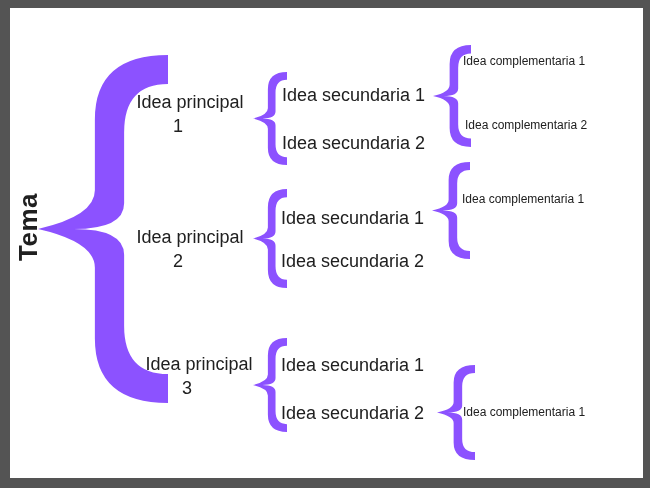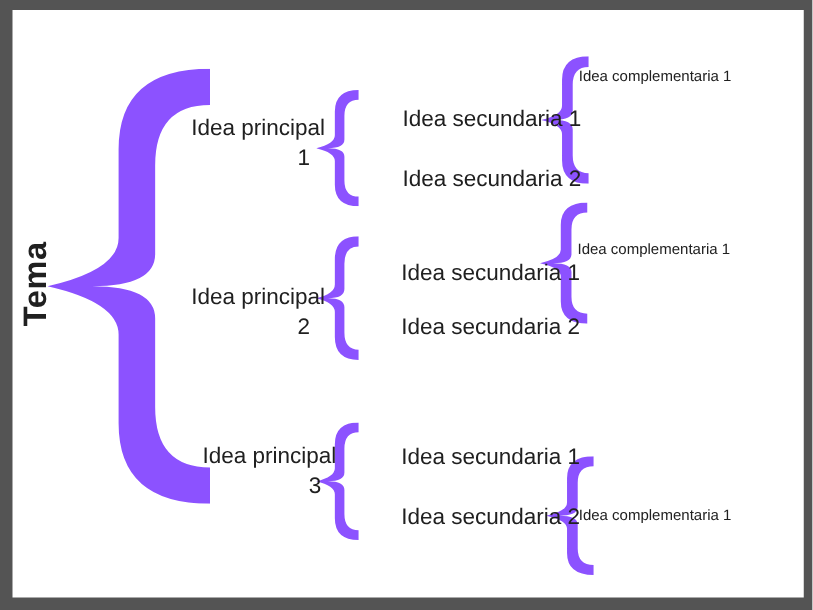--- a/index.html
+++ b/index.html
@@ -43,31 +43,31 @@
   .b-med1 { left: 253px; top: 72px;  width: 34px;  height: 93px; }
   .b-med2 { left: 253px; top: 189px; width: 34px;  height: 99px; }
   .b-med3 { left: 253px; top: 338px; width: 34px;  height: 94px; }
   .b-sm1  { left: 433px; top: 45px;  width: 38px;  height: 102px; }
   .b-sm2  { left: 432px; top: 162px; width: 38px;  height: 97px; }
   .b-sm3  { left: 437px; top: 365px; width: 38px;  height: 95px; }
 
   
   .principal {
     width: 140px;
-    text-align: right;
+    text-align: center;
     font-size: 18px;
     line-height: 24px;
   }
   .p1 { left: 120px; top: 90px; }
   .p2 { left: 120px; top: 225px; }
   .p3 { left: 129px; top: 352px; }
   .p-num { transform: translateX(-12px); }
 
   
-  .sec { font-size: 18px; line-height: 22px; margin-left: 40px; }
+  .sec { font-size: 18px; line-height: 22px; }
   .g1s1 { left: 282px; top: 84px; }
   .g1s2 { left: 282px; top: 132px; }
   .g2s1 { left: 281px; top: 207px; }
   .g2s2 { left: 281px; top: 250px; }
   .g3s1 { left: 281px; top: 354px; }
   .g3s2 { left: 281px; top: 402px; }
 
   
   .comp { font-size: 12px; line-height: 18px; }
   .g1c1 { left: 463px; top: 52px; }
@@ -139,15 +139,16 @@
   </div>
 
   <div class="txt sec g1s1">Idea secundaria 1</div>
   <div class="txt sec g1s2">Idea secundaria 2</div>
   <div class="txt sec g2s1">Idea secundaria 1</div>
   <div class="txt sec g2s2">Idea secundaria 2</div>
   <div class="txt sec g3s1">Idea secundaria 1</div>
   <div class="txt sec g3s2">Idea secundaria 2</div>
 
   <div class="txt comp g1c1">Idea complementaria 1</div>
+  <div class="txt comp g1c2">Idea complementaria 2</div>
   <div class="txt comp g2c1">Idea complementaria 1</div>
   <div class="txt comp g3c1">Idea complementaria 1</div>
 </div>
 
 </body></html>

